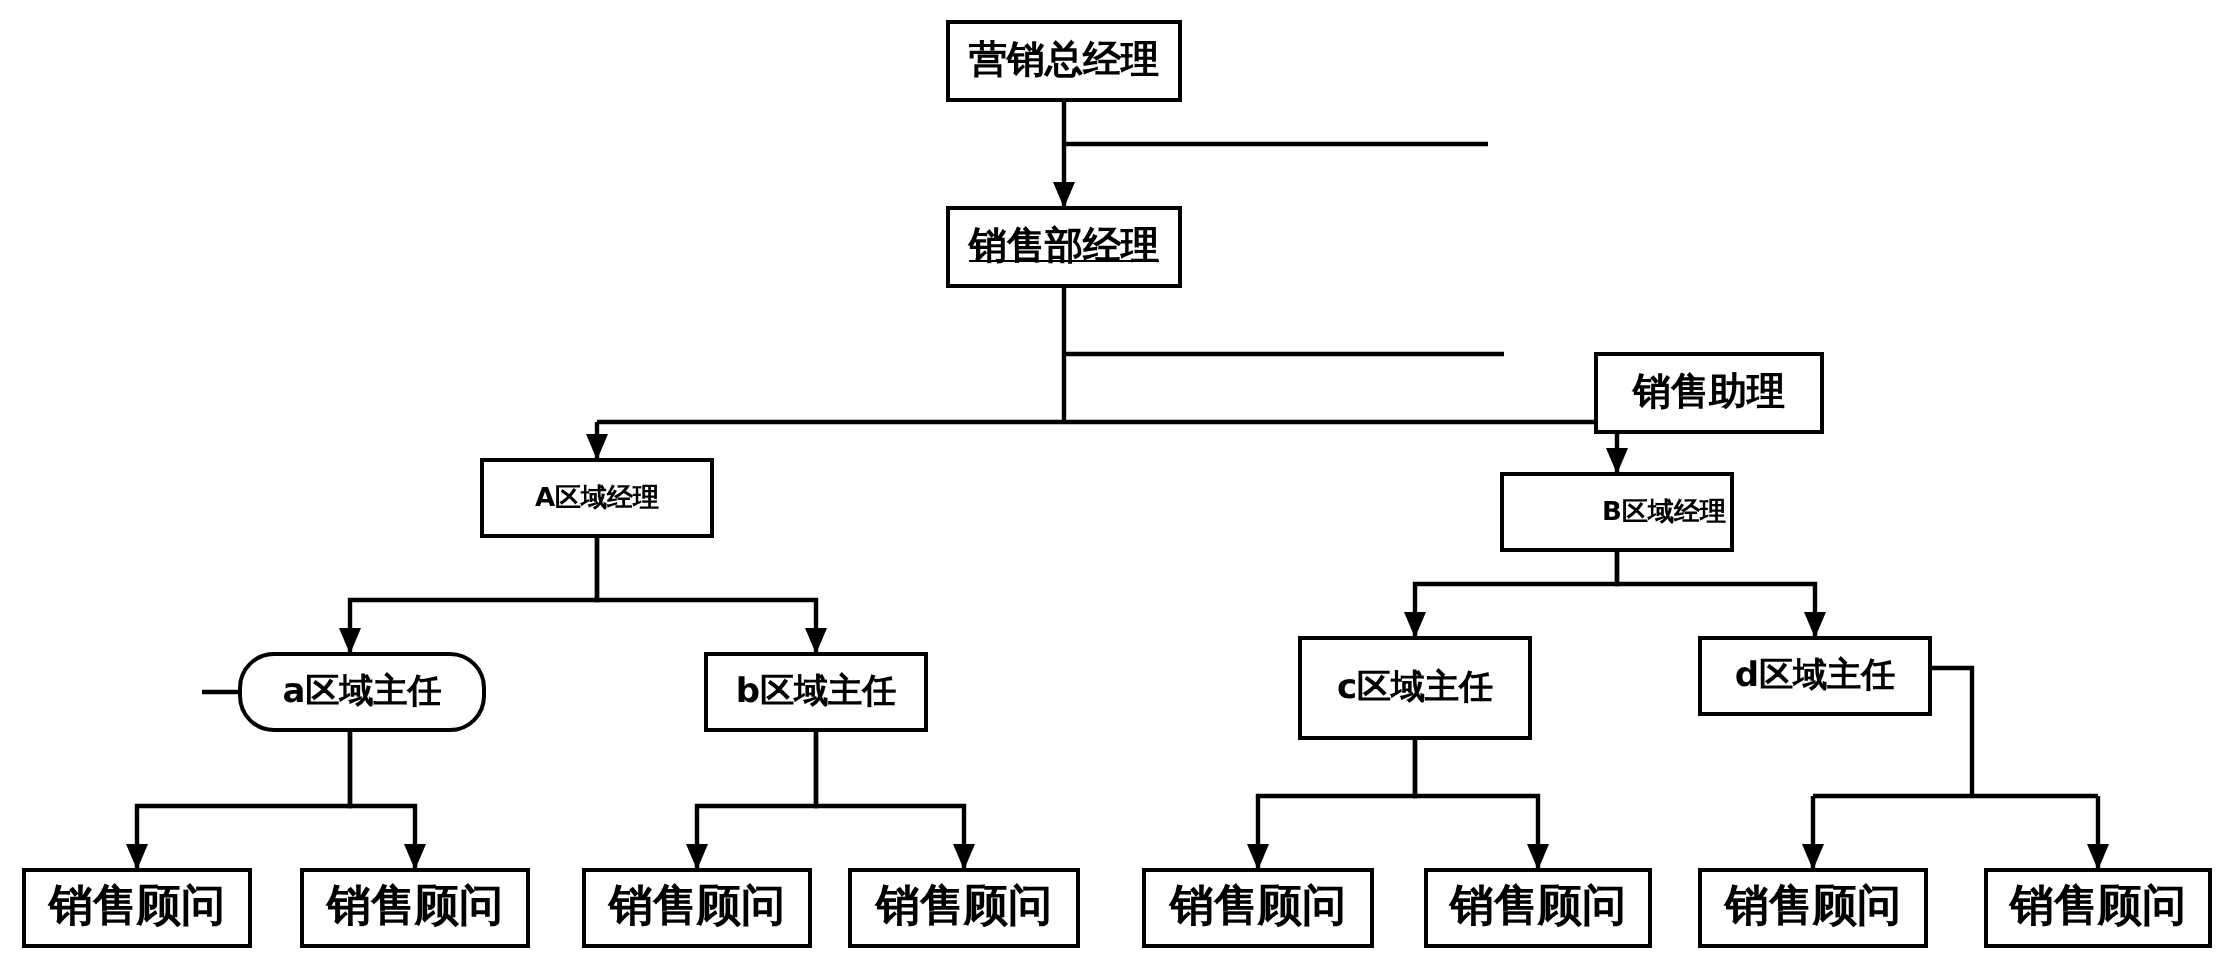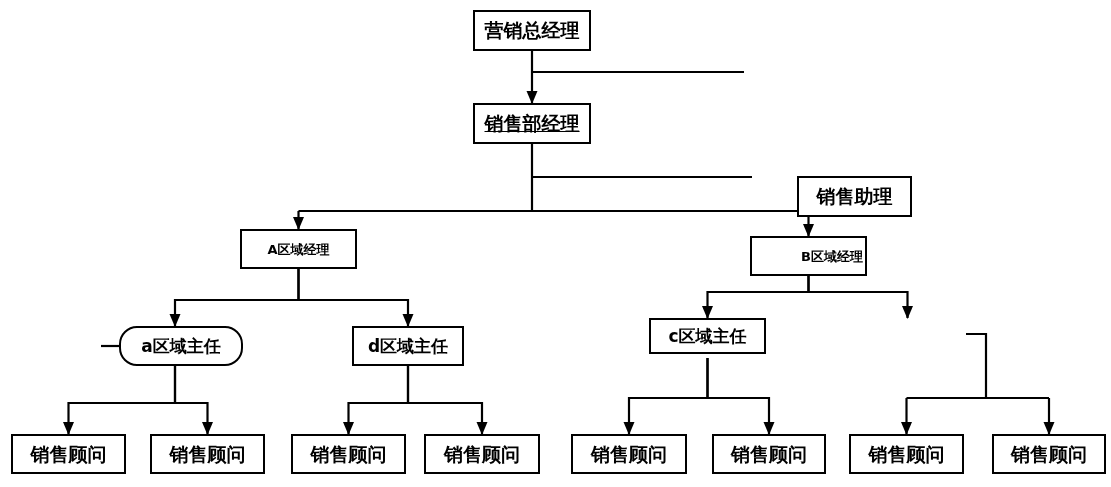--- a/index.html
+++ b/index.html
@@ -39,21 +39,21 @@
   }
   .node .node-label {
     display: block;
     line-height: 1;
     font-weight: bold;
   }
   .lvl-top   { font-size: 19px; }
   .lvl-dept  { font-size: 19px; }
   .lvl-mgr   { font-size: 13px; }
   .lvl-sup   { font-size: 17px; }
-  .lvl-leaf  { font-size: 19px; }
+  .lvl-leaf  { font-size: 22px; }
 </style>
 </head>
 <body>
 
 <div id="chart-root">
 
   <svg id="wires" viewBox="0 0 1111 487" width="1111" height="487" xmlns="http://www.w3.org/2000/svg">
     <g id="wire-group" fill="none" stroke="#000000" stroke-width="2.2">
         <polyline points="532,51 532,103"></polyline>
         <polyline points="532,72 744,72"></polyline>
@@ -116,27 +116,30 @@
 
   <div class="node lvl-mgr" style="left: 750px; top: 236px; width: 117px; height: 40px; padding-left: 47px;">
     <span class="node-label">B区域经理</span>
   </div>
 
   <div class="node lvl-sup" style="left: 119px; top: 326px; width: 124px; height: 40px; border-radius: 18px;">
     <span class="node-label">a区域主任</span>
   </div>
 
   <div class="node lvl-sup" style="left: 352px; top: 326px; width: 112px; height: 40px;">
-    <span class="node-label">d区域主任</span>
+    <span class="node-label">b区域主任</span>
   </div>
 
-  <div class="node lvl-sup" style="left: 649px; top: 318px; width: 117px; height: 36px;">
+  <div class="node lvl-sup" style="left: 649px; top: 318px; width: 117px; height: 52px;">
     <span class="node-label">c区域主任</span>
   </div>
 
+  <div class="node lvl-sup" style="left: 849px; top: 318px; width: 117px; height: 40px;">
+    <span class="node-label">d区域主任</span>
+  </div>
 
   <div class="node lvl-leaf" style="left: 11px; top: 434px; width: 115px; height: 40px;">
     <span class="node-label">销售顾问</span>
   </div>
   <div class="node lvl-leaf" style="left: 150px; top: 434px; width: 115px; height: 40px;">
     <span class="node-label">销售顾问</span>
   </div>
   <div class="node lvl-leaf" style="left: 291px; top: 434px; width: 115px; height: 40px;">
     <span class="node-label">销售顾问</span>
   </div>

